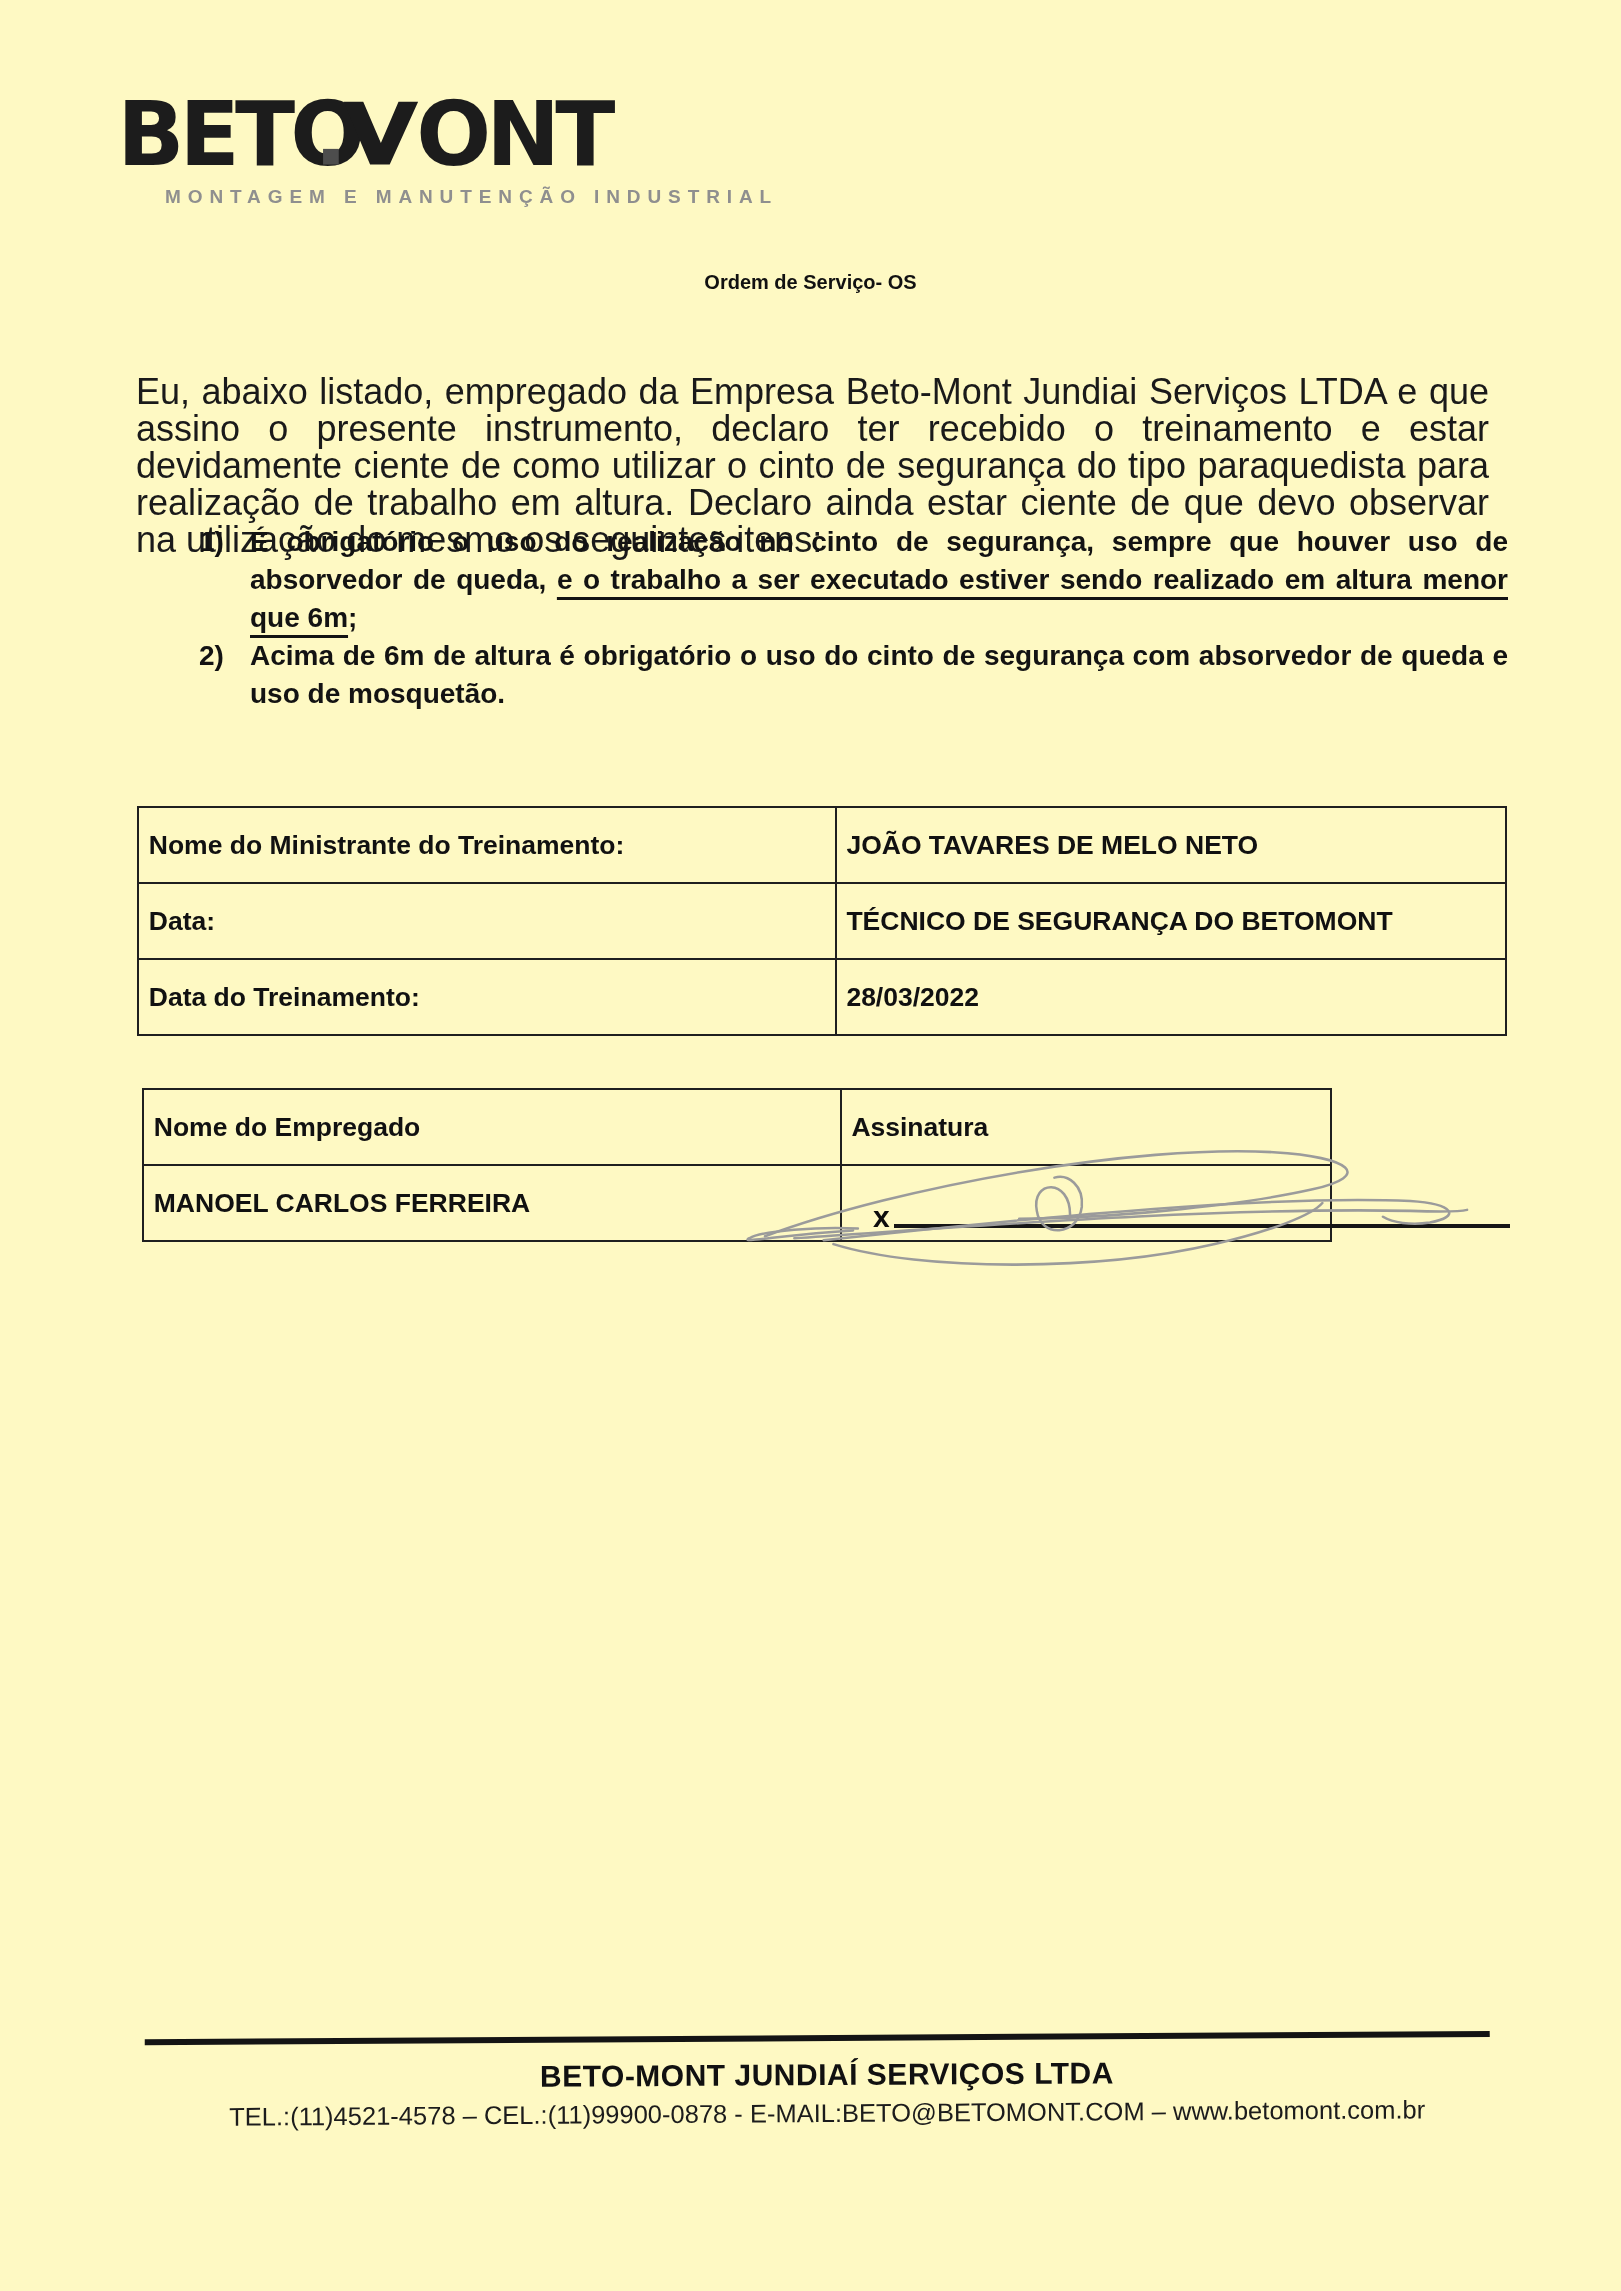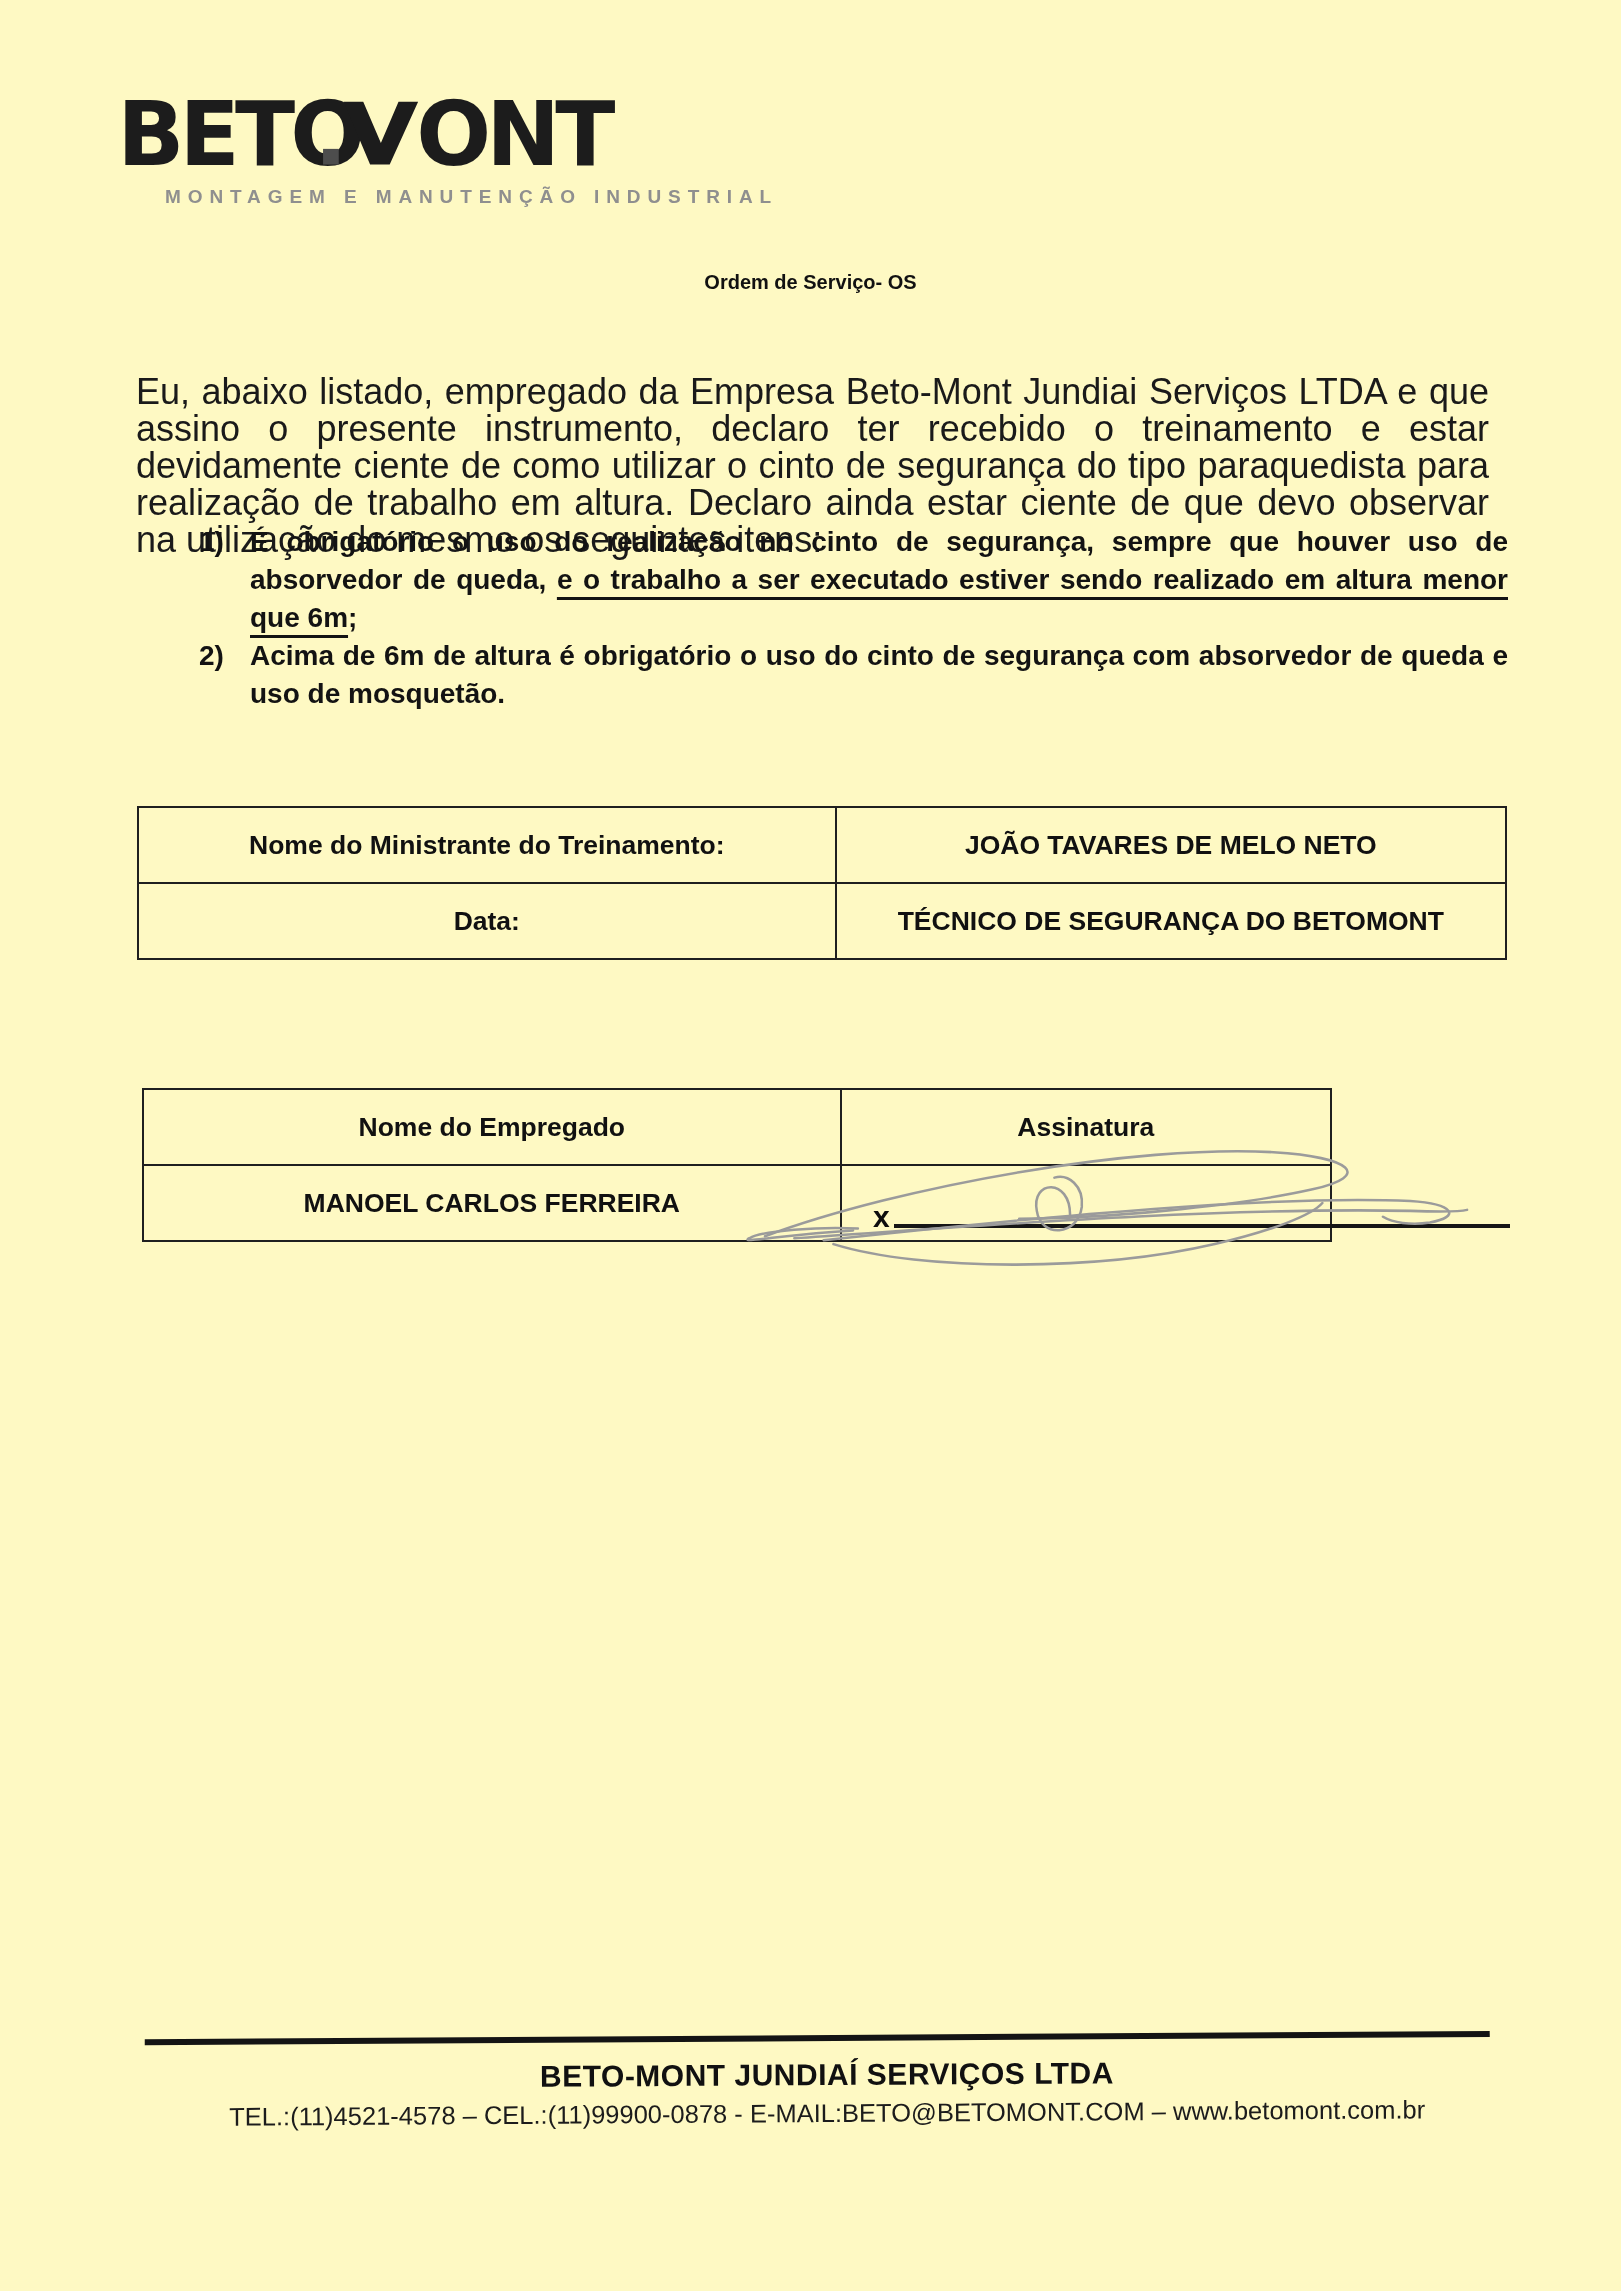--- a/index.html
+++ b/index.html
@@ -46,21 +46,21 @@
     text-underline-offset:7.8px;
   }
 
   
   table{border-collapse:collapse;table-layout:fixed;}
   .t1{position:absolute;left:137px;top:806px;width:1370px;}
   .t2{position:absolute;left:142px;top:1088px;width:1190px;}
   .t1 td,.t2 td{
     border:2px solid #1f1f1f;
     font-weight:bold;font-size:26.5px;color:#111;
-    text-align:center;vertical-align:middle;
+    text-align:left;vertical-align:middle;
     height:74px;padding:0 9.8px;
   }
   .t1 td.c1{width:676px;}
   .t2 td.c1{width:676px;}
   .sig-cell{position:relative;padding:0;}
   .sig-inner{position:relative;width:100%;height:74px;}
   .sig-x{
     position:absolute;left:21.6px;bottom:7.8px;
     font-weight:bold;font-size:30px;color:#0d0d0d;line-height:1;
   }
@@ -121,20 +121,24 @@
   <table class="t1">
     <tbody>
         <tr>
       <td class="c1">Nome do Ministrante do Treinamento:</td>
       <td>JOÃO TAVARES DE MELO NETO</td>
     </tr>
     <tr>
       <td class="c1">Data:</td>
       <td>TÉCNICO DE SEGURANÇA DO BETOMONT</td>
     </tr>
+    <tr>
+      <td class="c1">Data do Treinamento:</td>
+      <td>28/03/2022</td>
+    </tr>
   </tbody>
     </table>
 
   <table class="t2">
     <tbody>
         <tr>
       <td class="c1">Nome do Empregado</td>
       <td>Assinatura</td>
     </tr>
     <tr>

